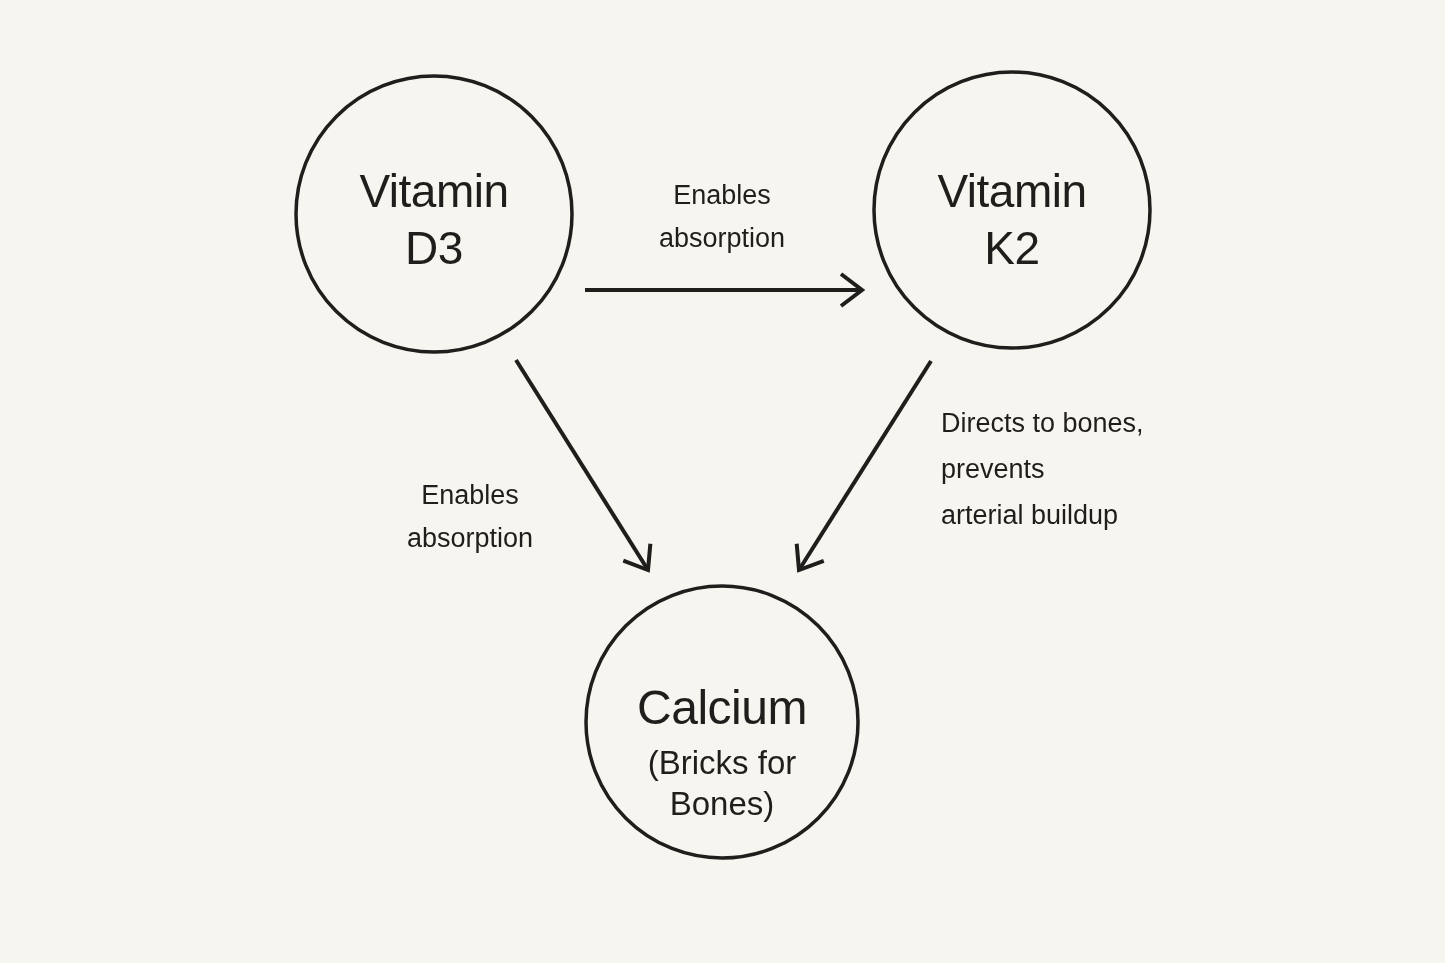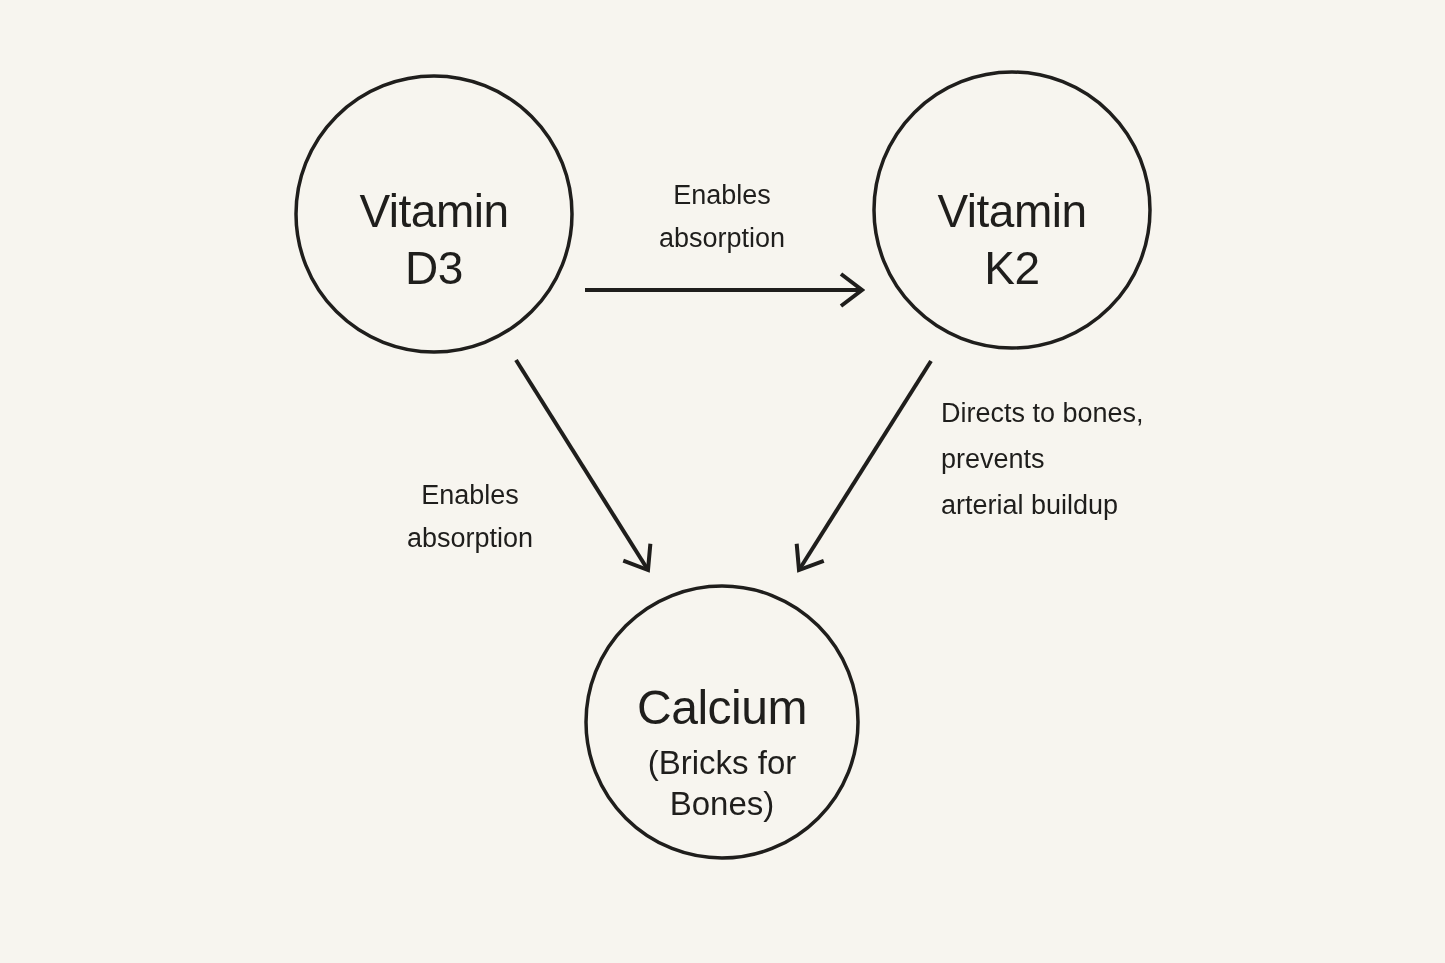--- a/index.html
+++ b/index.html
@@ -40,21 +40,20 @@
   }
   .label.centered {
     transform: translate(-50%, -50%);
     text-align: center;
   }
   .node-title {
     font-size: 46px;
     line-height: 57px;
     font-weight: 500;
     letter-spacing: -0.5px;
-    margin-top: 20px;
   }
   .node-title-calcium {
     font-size: 48px;
     line-height: 52px;
     font-weight: 500;
     letter-spacing: -0.5px;
   }
   .node-subtitle {
     font-size: 33px;
     line-height: 41px;
@@ -101,17 +100,17 @@
 Bones)</div>
 
   <div class="label centered node-title-calcium" style="left:722px; top:708px;">Calcium</div>
 
   <div class="label centered edge-label" style="left:722px; top:217px;">Enables
 absorption</div>
 
   <div class="label centered edge-label" style="left:470px; top:517px;">Enables
 absorption</div>
 
-  <div class="label edge-label edge-label-left" style="left:941px; top:390px;">Directs to bones,
+  <div class="label edge-label edge-label-left" style="left:941px; top:400px;">Directs to bones,
 prevents
 arterial buildup</div>
 
 </div>
 
 </body></html>

